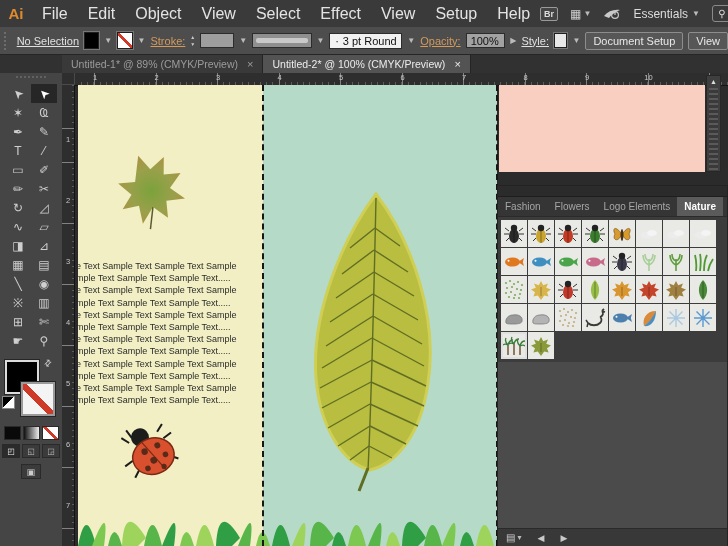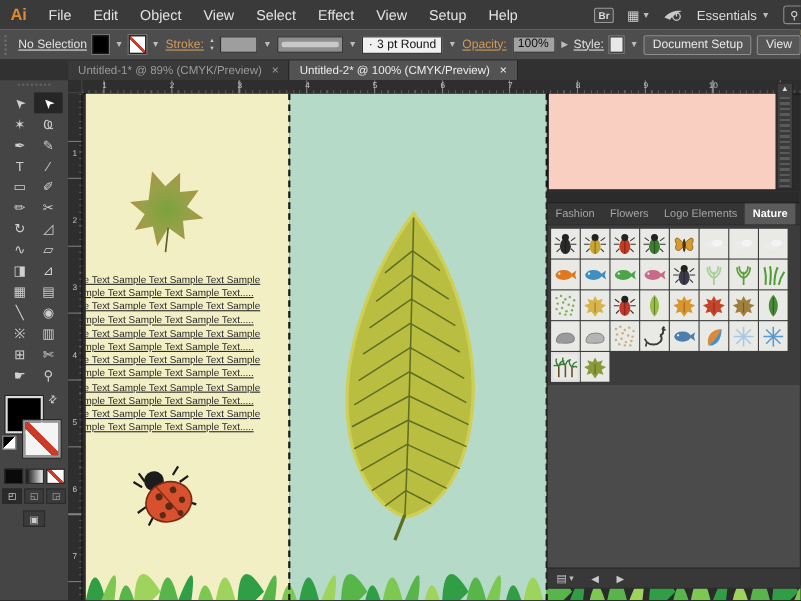--- a/index.html
+++ b/index.html
@@ -4,21 +4,21 @@
 <style>
   html,body{margin:0;padding:0;background:#222;}
   #app{position:relative;width:728px;height:546px;background:#3c3c3c;overflow:hidden;
        font-family:"Liberation Sans",sans-serif;-webkit-user-select:none;user-select:none;}
 
   
   .menubar{position:absolute;left:0;top:0;width:100%;height:27px;background:#3a3a3a;
            border-bottom:5px solid #fde047;display:flex;align-items:center;}
   .ai-logo{width:34px;text-align:center;color:#e08a2e;font-weight:bold;font-size:15px;}
   .menu-items{display:flex;}
-  .menu-item{color:#e3e3e3;font-size:13px;padding:0 10px;line-height:26px;}
+  .menu-item{color:#e3e3e3;font-size:16px;padding:0 10px;line-height:26px;}
   .mb-right{margin-left:auto;display:flex;align-items:center;gap:12px;padding-right:2px;}
   .br-btn{border:1px solid #9a9a9a;border-radius:2px;color:#ddd;font-size:9px;font-weight:bold;
           padding:1px 3px;background:#444;}
   .glyph-btn{color:#cfcfcf;font-size:12px;display:flex;align-items:center;gap:2px;}
   .caret{font-size:8px;color:#bbb;}
   .workspace{color:#ddd;font-size:12px;display:flex;align-items:center;gap:4px;}
   .search-btn{width:18px;height:15px;border:1px solid #8a8a8a;border-radius:3px;display:flex;
               align-items:center;justify-content:center;color:#ddd;font-size:10px;margin-right:-6px;}
 
   
@@ -32,21 +32,21 @@
   .sw-fill{background:#000;}
   .sw-stroke{background:linear-gradient(45deg,#fff 42%,#cf3a28 42%,#cf3a28 56%,#fff 56%);}
   .sw-style{background:#e8e8e8;width:13px;height:13px;}
   .stepper{display:flex;flex-direction:column;font-size:5px;color:#ccc;line-height:5px;gap:2px;}
   .field{background:#9e9e9e;border:1px solid #2c2c2c;height:15px;box-sizing:border-box;}
   .f-strokew{width:38px;}
   .f-profile{width:66px;background:#8f8f8f;display:flex;align-items:center;padding:0 3px;}
   .f-profile i{display:block;width:100%;height:5px;background:#c9c9c9;border-radius:2px;}
   .f-brush{width:82px;background:#f1f1f1;color:#111;display:flex;align-items:center;
            justify-content:center;gap:4px;height:16px;}
-  .f-opacity{width:44px;background:#a2a2a2;color:#111;display:flex;
+  .f-opacity{width:44px;background:#a2a2a2;color:#111;display:flex;align-items:center;
              padding-left:4px;height:15px;box-sizing:border-box;}
   .btn{background:#575757;border:1px solid #8d8d8d;border-radius:2px;padding:2px 7px;
        font-size:11px;color:#e8e8e8;white-space:nowrap;}
 
   
   .tabbar{position:absolute;left:0;top:55px;width:100%;height:18px;background:#313131;
           display:flex;align-items:stretch;padding-left:62px;box-sizing:border-box;}
   .tab{display:flex;align-items:center;gap:9px;padding:0 9px;font-size:10.5px;color:#9b9b9b;
        background:#393939;border-right:1px solid #242424;white-space:nowrap;}
   .tab.active{background:#535353;color:#ececec;}
@@ -103,30 +103,30 @@
             repeating-linear-gradient(0deg,#5c5c5c 0 1px,transparent 1px 6.1px);
           background-size:100% 100%,3px 100%;background-position:0 44px,10px 44px;
           background-repeat:repeat-y;box-sizing:border-box;}
   .vruler span{position:absolute;left:1px;font-size:7.5px;color:#c6c6c6;width:10px;text-align:center;}
   .content{position:absolute;left:13px;top:12px;right:0;bottom:0;overflow:hidden;}
   .panel-yellow{position:absolute;left:3px;width:185px;top:0;bottom:0;background:#f1efc3;}
   .panel-teal{position:absolute;left:188px;width:234px;top:0;bottom:0;background:#b5dbc8;}
   .dashline{position:absolute;top:0;bottom:0;width:0;border-left:2px dashed #161616;z-index:4;}
   .rect-pink{position:absolute;left:424px;top:0;width:206px;height:87px;background:#f8cfc0;z-index:1;}
   .art{position:absolute;z-index:2;}
-  .textblock{position:absolute;left:1px;top:163px;z-index:2;font-size:9px;line-height:12.2px;
-             color:#2b2b2b;white-space:nowrap;text-decoration:underline;}
+  .textblock{position:absolute;left:1px;top:175px;z-index:2;font-size:9px;line-height:12.2px;
+             color:#2b2b2b;white-space:nowrap;}
   .grass{position:absolute;left:3px;bottom:0;width:660px;height:50px;z-index:3;}
   .vscroll{position:absolute;left:644px;top:2px;width:15px;height:97px;background:#3f3f3f;
            border:1px solid #272727;z-index:5;display:flex;flex-direction:column;box-sizing:border-box;}
   .vscroll .up{height:11px;text-align:center;font-size:7px;color:#ddd;line-height:11px;}
   .vscroll .track{flex:1;margin:1px 2px;background:repeating-linear-gradient(0deg,#5a5a5a 0 2px,#3a3a3a 2px 5px);}
 
   
-  .sympanel{position:absolute;left:497px;top:100px;width:231px;height:362px;background:#474747;
+  .sympanel{position:absolute;left:497px;top:112px;width:231px;height:362px;background:#474747;
             border:1px solid #232323;box-sizing:border-box;display:flex;flex-direction:column;z-index:10;}
   .sp-head{height:10px;background:#2b2b2b;border-bottom:1px solid #1e1e1e;}
   .sp-tabs{height:19px;background:#353535;display:flex;align-items:stretch;font-size:10px;
            color:#a6a6a6;border-bottom:1px solid #2a2a2a;}
   .ptab{padding:0 7px;display:flex;align-items:center;white-space:nowrap;}
   .ptab.active{background:#5b5b5b;color:#fff;font-weight:bold;}
   .symgrid{background:#3c3c3c;padding:3px 0 3px 3px;display:grid;
            grid-template-columns:repeat(8,26px);grid-auto-rows:27px;gap:1px;justify-content:start;}
   .sym-cell{background:#e9e9e6;display:flex;align-items:center;justify-content:center;}
   .sym-cell.sel{outline:2px solid #e0e0e0;outline-offset:-2px;}

